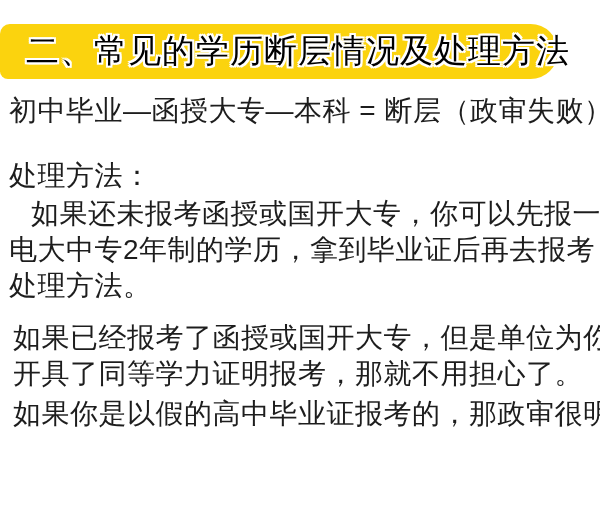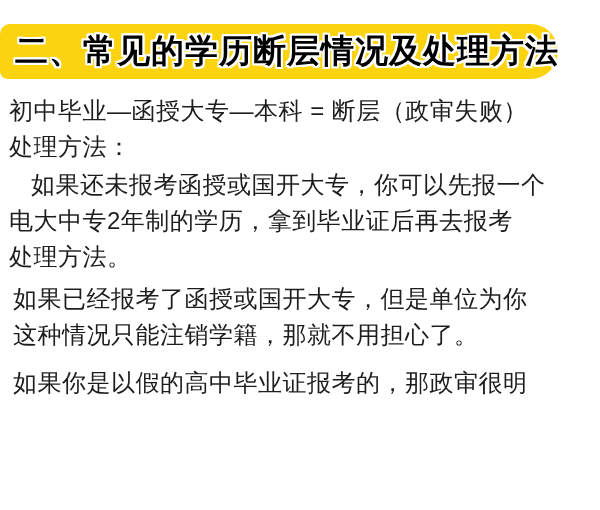--- a/index.html
+++ b/index.html
@@ -26,23 +26,23 @@
     left: 0;
     width: 558px;
     height: 55px;
     background: #fbd30e;
     border-radius: 10px 28px 28px 8px;
     display: flex;
     align-items: center;
   }
   .section-title {
     margin: 0;
-    padding-left: 15px;
+    padding-left: 26px;
     font-size: 33px;
-    font-weight: 700;
+    font-weight: 400;
     color: #000000;
     letter-spacing: 1px;
     white-space: nowrap;
     
     text-shadow:
       -2px -2px 0 #ffffff,  2px -2px 0 #ffffff,
       -2px  2px 0 #ffffff,  2px  2px 0 #ffffff,
        0   -2px 0 #ffffff,  0    2px 0 #ffffff,
       -2px  0   0 #ffffff,  2px  0   0 #ffffff;
   }
@@ -50,34 +50,34 @@
     position: absolute;
     top: 78px;
     left: 0;
     width: 600px;
     padding-left: 9px;
     box-sizing: border-box;
     color: #1d1d1d;
   }
   .line {
     margin: 0;
-    font-size: 24px;
+    font-size: 28px;
     line-height: 36px;
     font-weight: 400;
     letter-spacing: 0.5px;
     white-space: nowrap;
     color: #1d1d1d;
   }
   .diagnosis-line { margin-top: 15px; }
-  .method-line    { margin-top: 0; }
+  .method-line    { margin-top: 29px; }
   .para           { margin: 0; }
   .para-1         { margin-top: 2px; }
   .para-1 .first-line { padding-left: 22px; }
-  .para-2         { margin-top: 6px; padding-left: 4px; }
-  .para-3         { margin-top: 12px;   padding-left: 4px; }
+  .para-2         { margin-top: 16px; padding-left: 4px; }
+  .para-3         { margin-top: 4px;   padding-left: 4px; }
 </style>
 </head>
 <body>
 
 <div class="page">
 
   <div class="highlight-band">
     <h1 class="section-title">二、常见的学历断层情况及处理方法</h1>
   </div>
 
@@ -88,21 +88,21 @@
     <p class="line method-line">处理方法：</p>
 
     <div class="para para-1">
       <p class="line first-line">如果还未报考函授或国开大专，你可以先报一个</p>
       <p class="line">电大中专2年制的学历，拿到毕业证后再去报考</p>
       <p class="line">处理方法。</p>
     </div>
 
     <div class="para para-2">
       <p class="line">如果已经报考了函授或国开大专，但是单位为你</p>
-      <p class="line">这种情况只能注销学籍，那就不用担心了。</p>
+      <p class="line">开具了同等学力证明报考，那就不用担心了。</p>
     </div>
 
     <div class="para para-3">
       <p class="line">如果你是以假的高中毕业证报考的，那政审很明</p>
     </div>
 
   </div>
 </div>
 
 </body></html>

